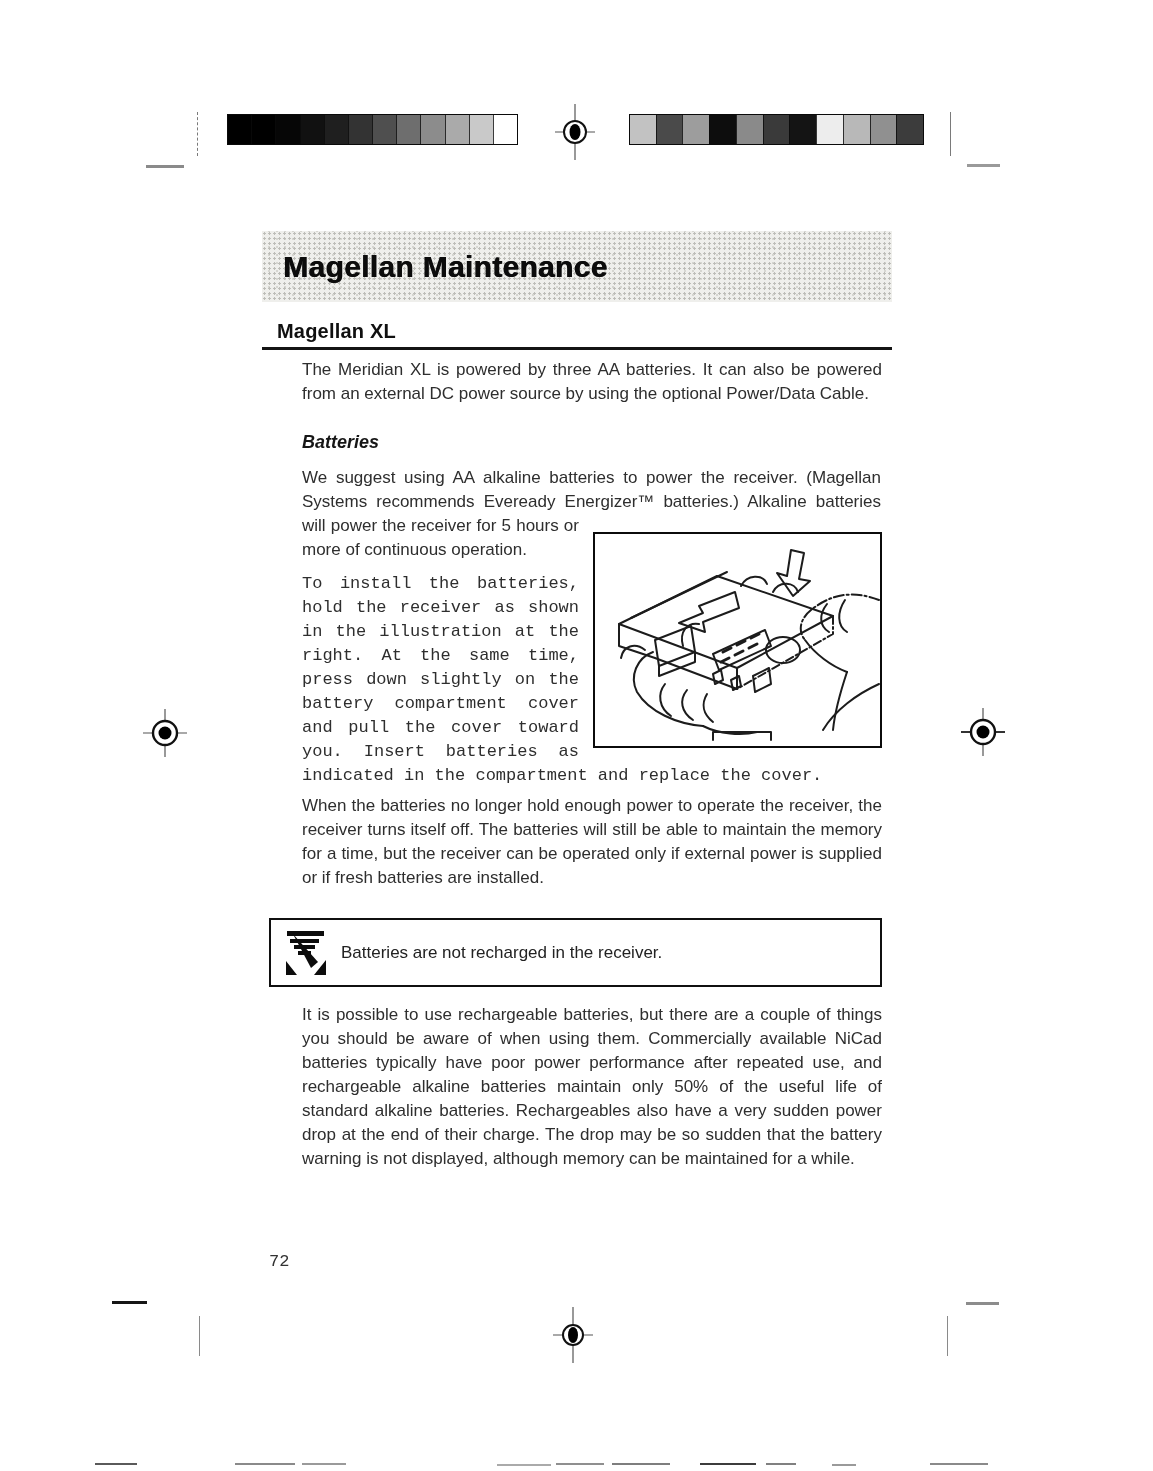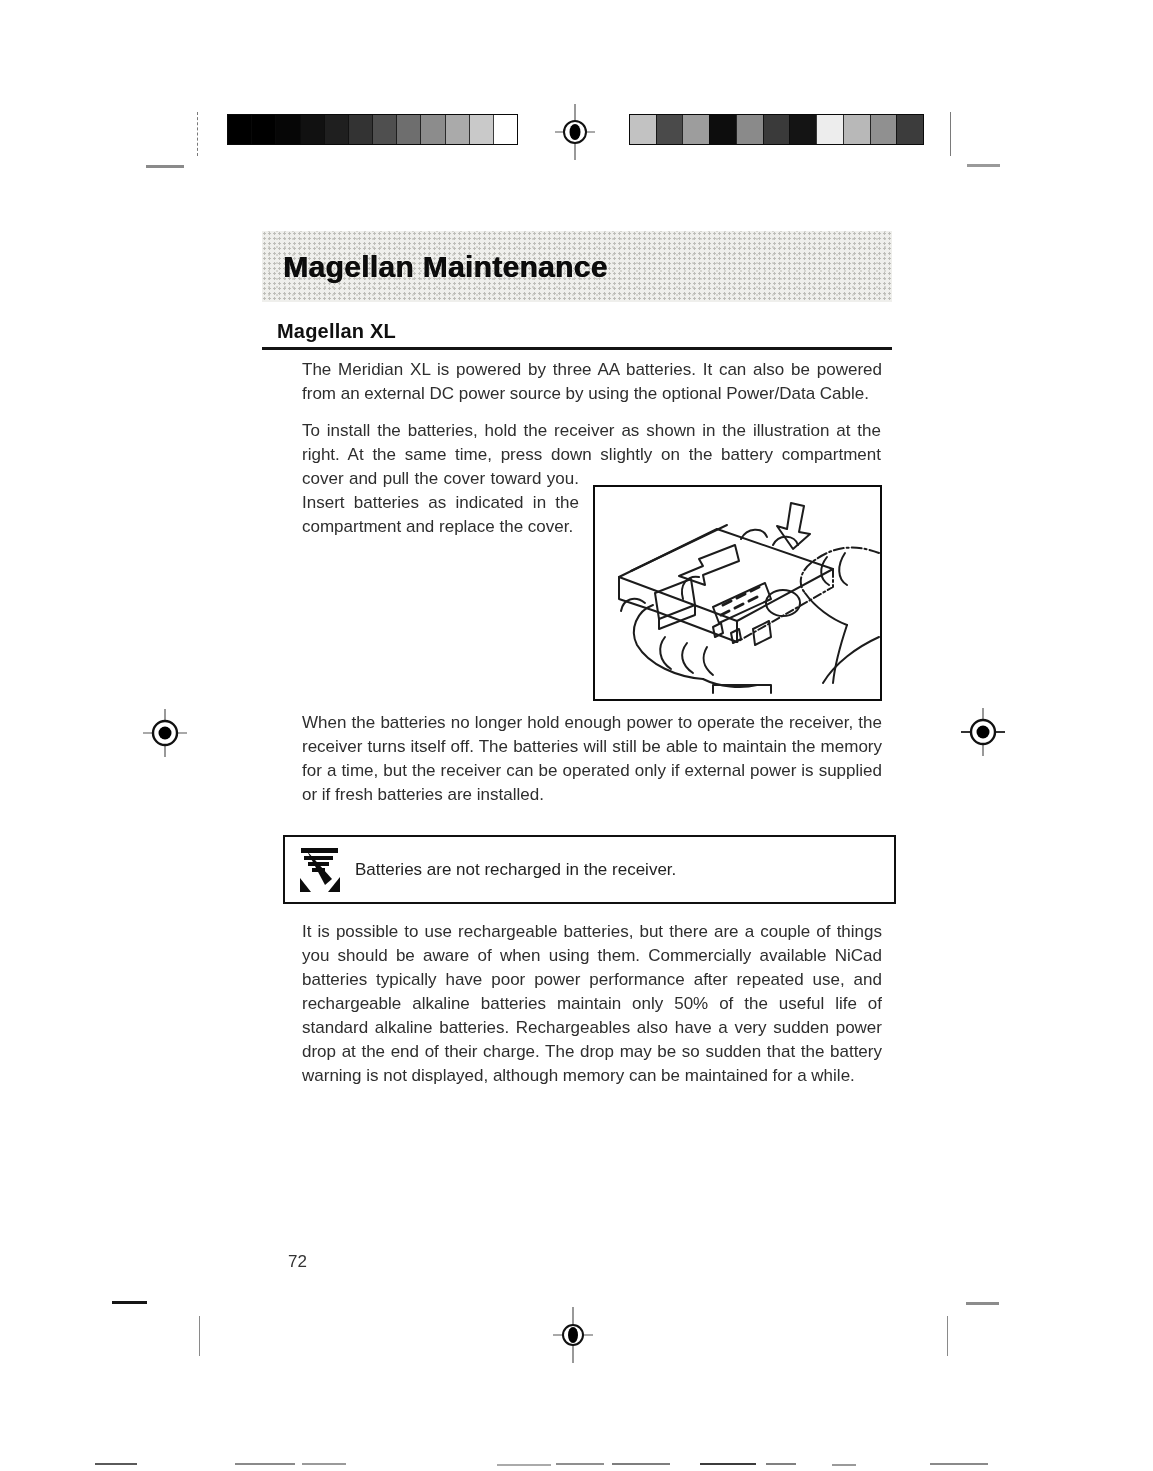--- a/index.html
+++ b/index.html
@@ -59,27 +59,27 @@
   .float-spacer { float:right; width:1px; height:66px; }
   .figure {
     float:right; clear:right; width:289px; height:216px;
     border:2px solid #0b0b0b; margin-left:14px; margin-bottom:4px; background:#fff;
   }
   .figure svg { width:100%; height:100%; }
   p.body { margin-top:6px; }
   p.clear { clear:both; margin-top:8px; }
 
   .note {
-    margin-top:28px; margin-left:21px; width:613px; height:69px;
+    margin-top:28px; margin-left:7px; width:613px; height:69px;
     border:2px solid #101010; background:#fff;
     display:flex; align-items:center; gap:15px; padding:0 12px 0 15px;
   }
   .note .txt { font-size:17px; color:#222; }
 
-  .pagenum { position:absolute; left:288px; top:1252px; font-size:17px; color:#333; }
+  .pagenum { position:absolute; left:269px; top:1252px; font-size:17px; color:#333;font-family:Liberation Mono, monospace; }
 
   .bdash { position:absolute; height:2px; }
 </style>
 </head>
 <body>
 
 <div class="bar bar-left">
     <div class="cell" style="background: rgb(0, 0, 0);"></div>
     <div class="cell" style="background: rgb(0, 0, 0);"></div>
     <div class="cell" style="background: rgb(6, 6, 6);"></div>
@@ -140,20 +140,21 @@
 <div class="header-band">
   <span class="title">Magellan Maintenance</span>
 </div>
 
 <div class="model-head">Magellan XL</div>
 <div class="rule"></div>
 
 <div class="column">
   <p>The Meridian XL is powered by three AA batteries.  It can also be powered from an external DC power source by using the optional Power/Data Cable.</p>
 
+  <div class="bat-head">Batteries</div>
 
   <div class="flow">
     <div class="float-spacer"></div>
     <div class="figure">
       <svg viewBox="0 0 285 212" fill="none" stroke="#1c1c1c" stroke-width="2" stroke-linecap="round" stroke-linejoin="round">
 
         <path d="M24 90 L122 42 L238 82 L142 134 Z"></path>
         <path d="M24 90 L24 112 L60 124 L142 155 L142 134"></path>
         <path d="M238 82 L238 100 L142 155" stroke-dasharray="8 3 2 3"></path>
         <path d="M36 84 L132 38"></path>
@@ -187,20 +188,21 @@
         <path d="M50 116 C40 108 28 112 26 124"></path>
         <path d="M70 150 C62 160 64 174 76 182"></path>
         <path d="M92 156 C84 166 86 178 98 186"></path>
         <path d="M112 160 C106 170 108 180 118 188"></path>
         <path d="M88 112 C84 98 92 88 104 90"></path>
         <path d="M108 192 C124 200 146 202 162 198"></path>
 
         <path d="M118 206 L118 198 L176 198 L176 206"></path>
       </svg>
     </div>
+    <p>We suggest using AA alkaline batteries to power the receiver.  (Magellan Systems recommends Eveready Energizer™ batteries.)  Alkaline batteries will power the receiver for 5 hours or more of continuous operation.</p>
     <p>To install the batteries, hold the receiver as shown in the illustration at the right.  At the same time, press down slightly on the battery compartment cover and pull the cover toward you.  Insert batteries as indicated in the compartment and replace the cover.</p>
   </div>
 
   <p class="body">When the batteries no longer hold enough power to operate the receiver, the receiver turns itself off. The batteries will still be able to maintain the memory for a time, but the receiver can be operated only if external power is supplied or if fresh batteries are installed.</p>
 
   <div class="note">
     <svg width="40" height="46" viewBox="0 0 40 46">
       <rect x="1" y="1" width="37" height="5" fill="#0c0c0c"></rect>
       <rect x="4" y="9" width="29" height="4" fill="#0c0c0c"></rect>
       <rect x="8" y="15" width="21" height="4" fill="#0c0c0c"></rect>

